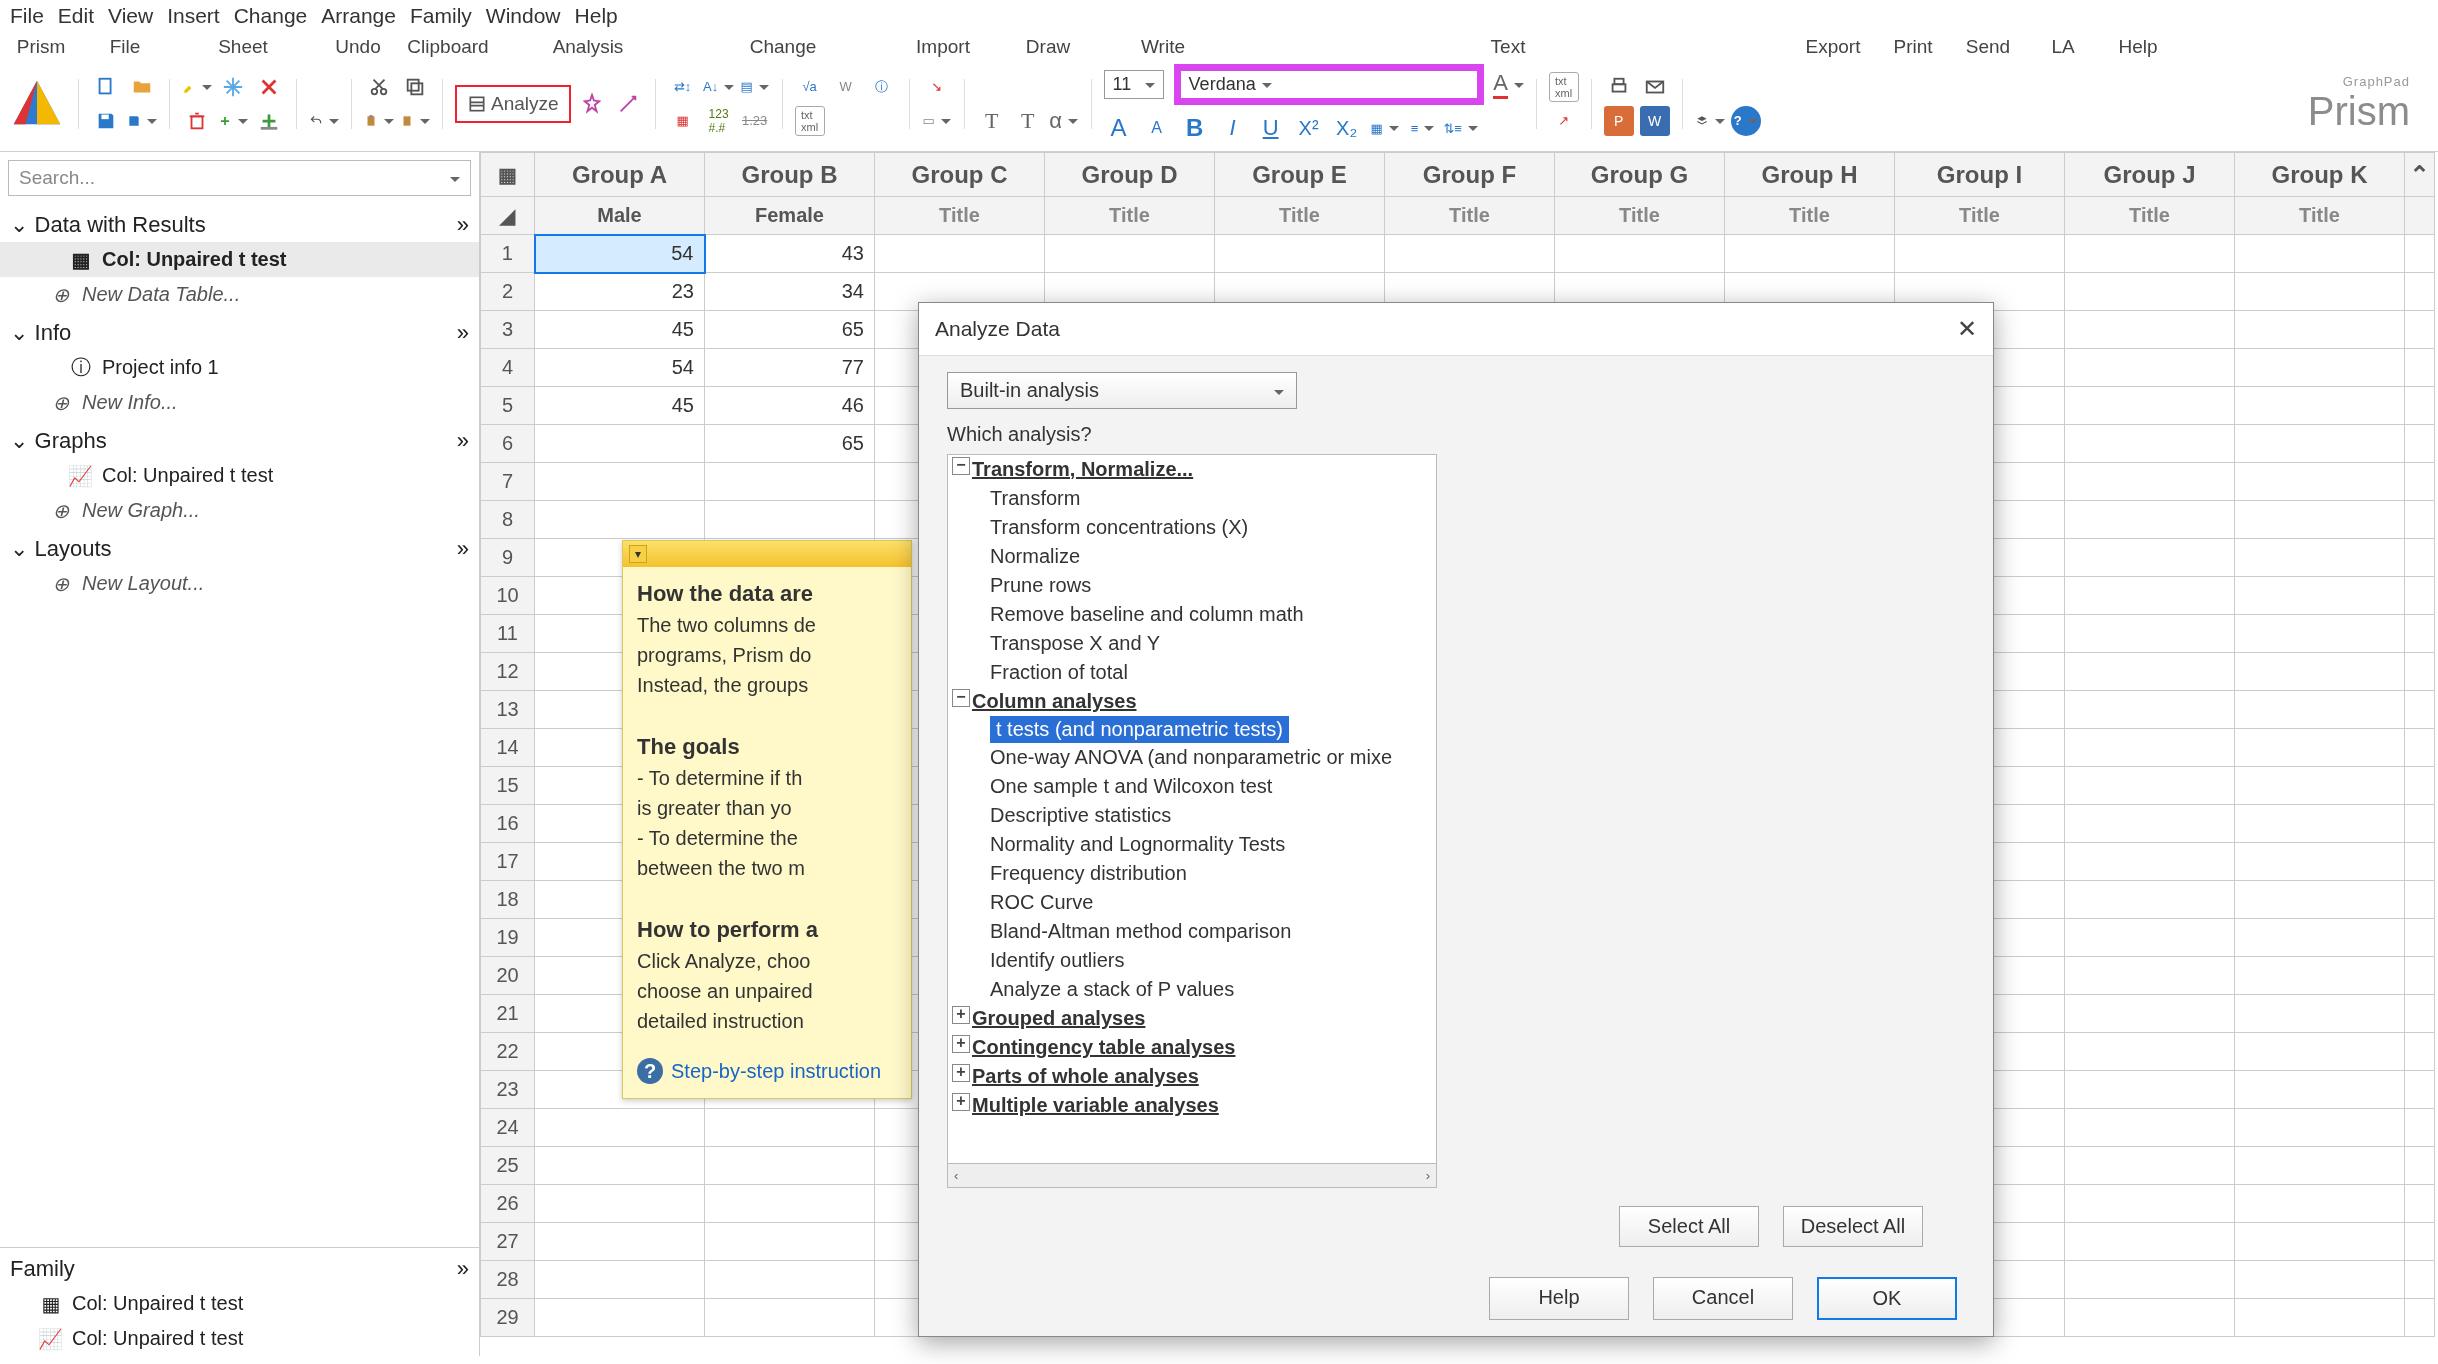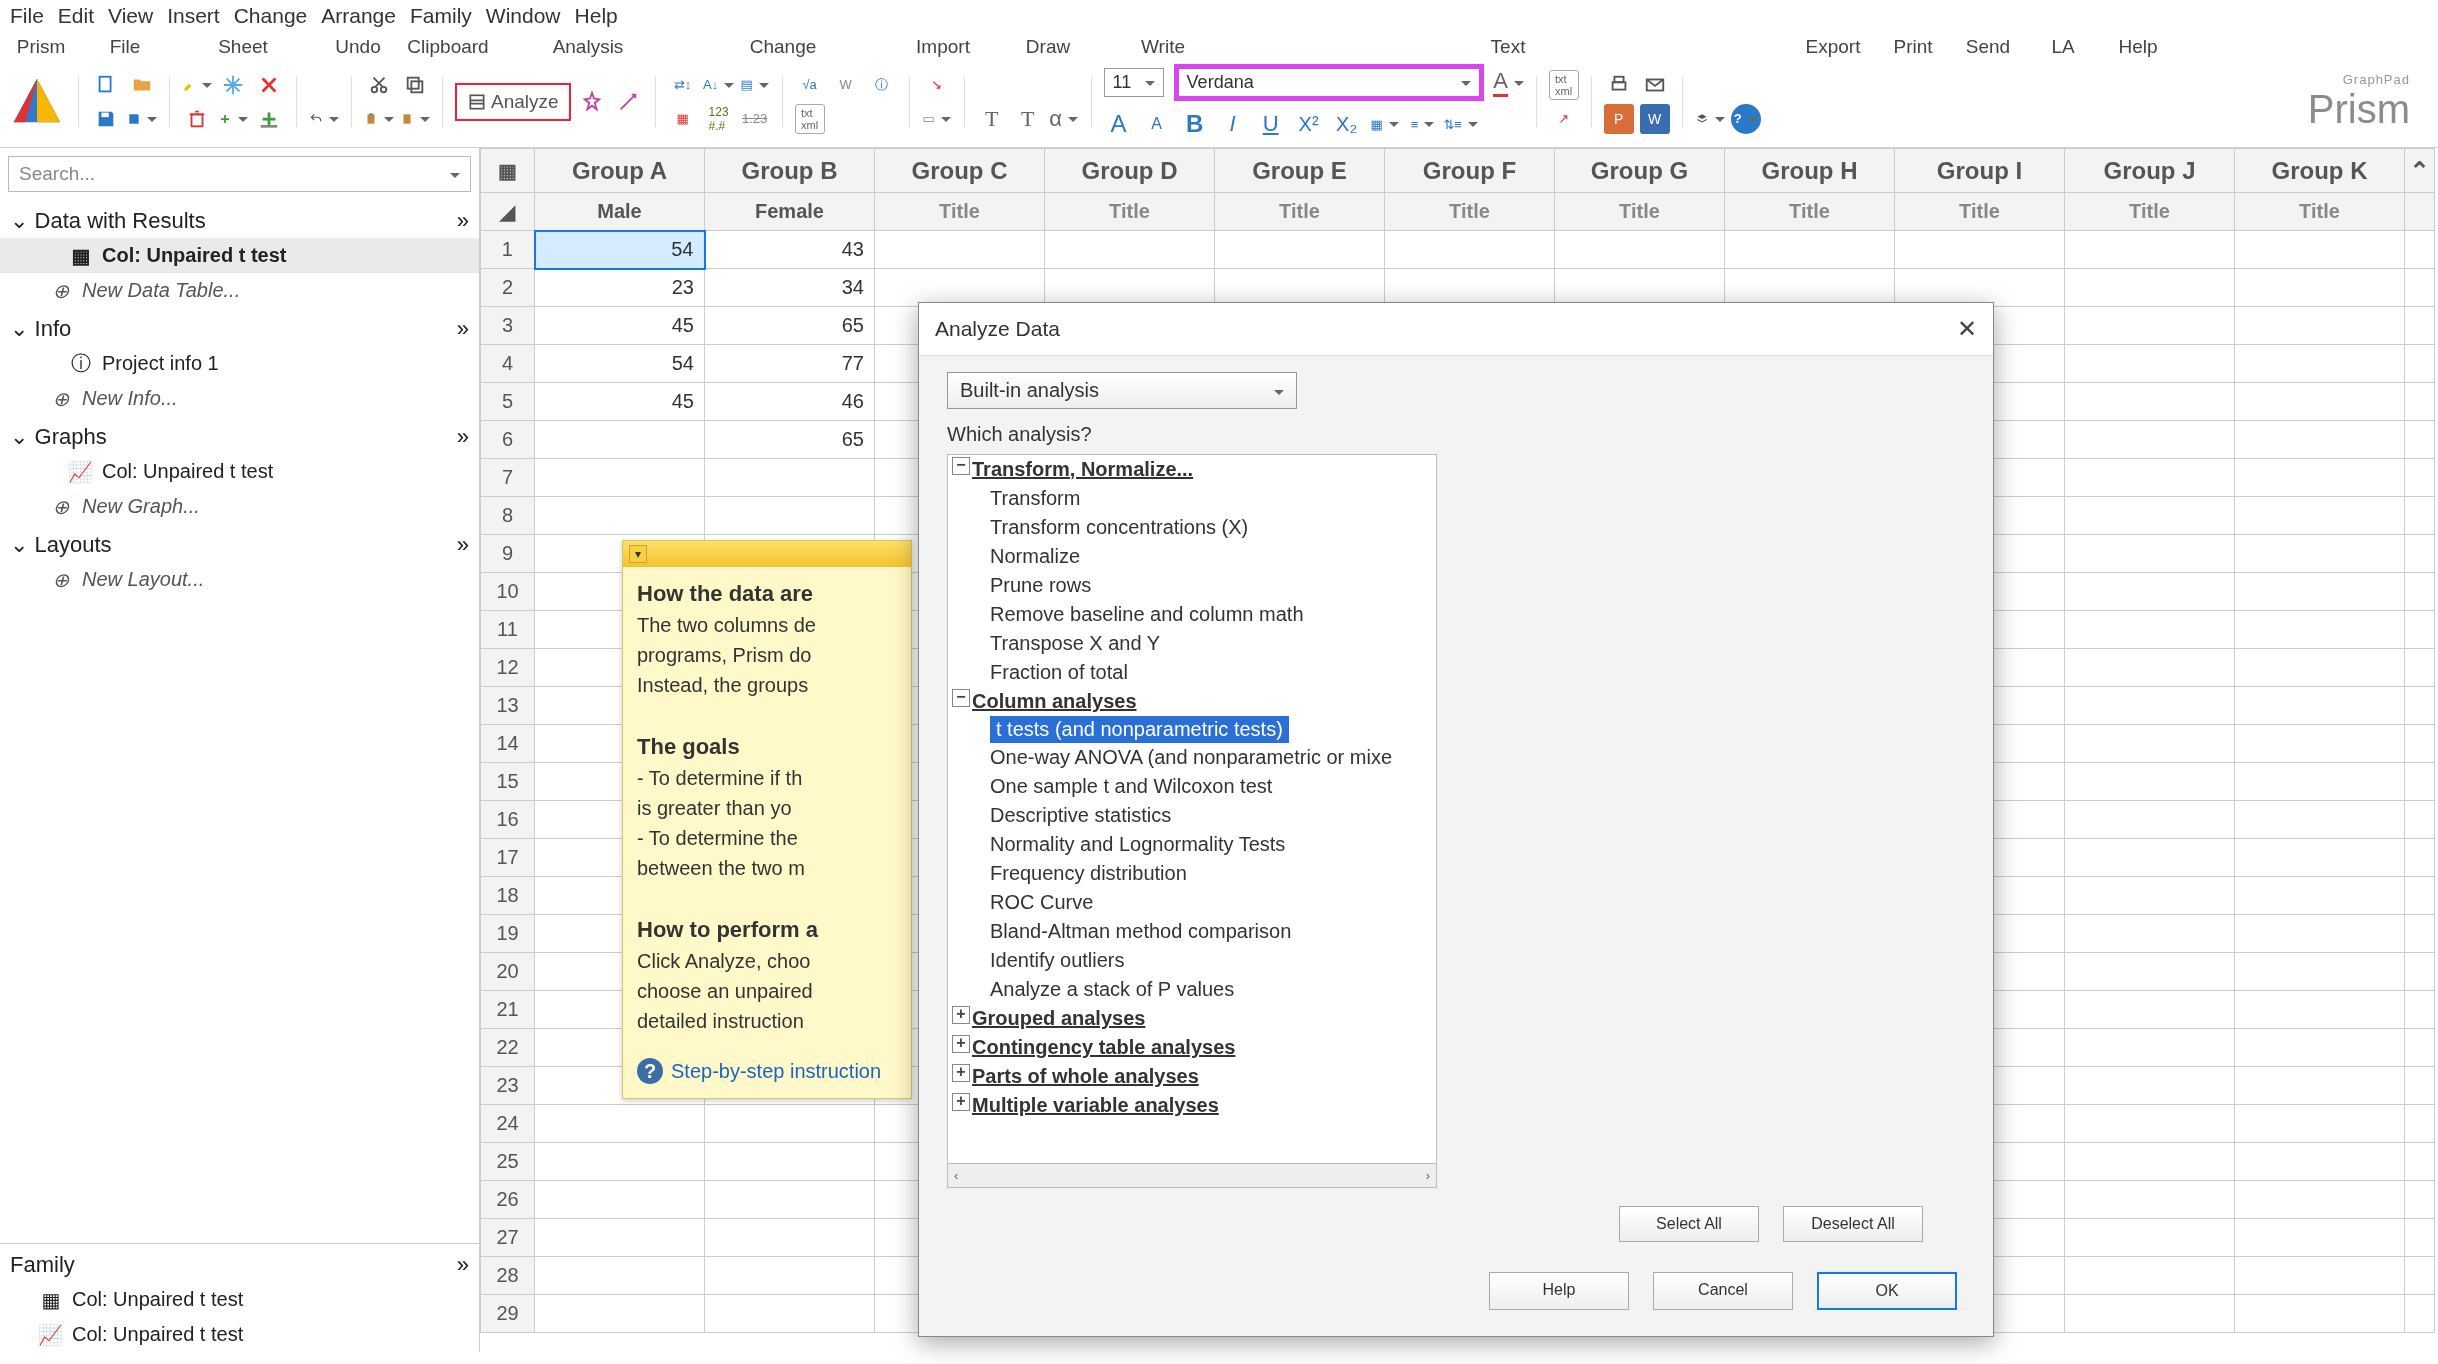--- a/index.html
+++ b/index.html
@@ -11,21 +11,21 @@
 .ribbon-labels { display:flex; font-size:19px; color:#444; padding:4px 0 2px 0; }
 .ribbon-labels div { text-align:center; }
 
 .toolbar { display:flex; align-items:center; padding:4px 8px 8px 8px; gap:6px; border-bottom:1px solid #d0d0d0;}
 .tool-ic { width:30px; height:30px; display:flex; align-items:center; justify-content:center; color:#666; border-radius:3px;}
 .tool-ic svg { width:22px; height:22px; }
 .prism-logo { width:58px; height:58px; }
 .sep { width:1px; height:50px; background:#ddd; margin:0 6px;}
 .analyze-btn { border:2px solid #e23; display:flex; align-items:center; gap:4px; padding:6px 10px; font-size:19px; color:#555;}
 .font-size-box { border:1px solid #999; padding:3px 8px; font-size:18px; width:60px; display:flex; justify-content:space-between; align-items:center;}
-.font-name-box { border:5px solid #d946ef; padding:3px 8px; font-size:18px; width:310px; display:flex; justify-content:space-between; align-items:center;}
+.font-name-box { border:7px solid #d946ef; padding:3px 8px; font-size:18px; width:310px; display:flex; align-items:center;}
 .logo-text { margin-left:auto; margin-right:20px; font-size:40px; color:#8c8c8c; font-weight:300; font-family:Arial; display:flex; flex-direction:column; align-items:flex-end;}
 .logo-text small { font-size:13px; color:#999; letter-spacing:1px;}
 
 .main { display:flex; height:calc(100% - 160px);}
 .sidebar { width:480px; border-right:1px solid #ccc; display:flex; flex-direction:column;}
 .search-box { margin:8px; border:1px solid #bbb; padding:6px 10px; font-size:19px; color:#888; display:flex; justify-content:space-between; align-items:center;}
 .nav-section { padding:8px 10px 4px 10px; font-size:22px; color:#222; display:flex; align-items:center; justify-content:space-between;}
 .nav-item { padding:6px 10px 6px 70px; font-size:20px; display:flex; align-items:center; gap:10px; color:#222;}
 .nav-item.sel { background:#eaeaea; font-weight:600;}
 .nav-item .icon { width:22px; height:22px; display:inline-flex; align-items:center; justify-content:center;}
@@ -66,21 +66,21 @@
 .analysis-list .leaf.sel { background:#2a6fd6; color:#fff; display:inline-block; margin-left:42px; padding:2px 6px;}
 .analysis-list::-webkit-scrollbar { width:22px;}
 .analysis-list::-webkit-scrollbar-thumb { background:#c9c9c9;}
 .analysis-list::-webkit-scrollbar-track { background:#eee;}
 .analysis-hscroll { height:24px; background:#eee; border:1px solid #bbb; border-top:none; width:490px; display:flex; justify-content:space-between; align-items:center; padding:0 6px; color:#666;}
 .datasets-box { border:1px solid #bbb; background:#fff; width:460px; height:710px; padding:8px 12px; font-size:20px;}
 .datasets-box label { display:flex; align-items:center; gap:8px; margin-bottom:4px;}
 .datasets-box input { width:18px; height:18px;}
 .dlg-btns-row1 { display:flex; gap:24px; margin-top:18px; justify-content:flex-end; width:976px;}
 .dlg-btns-row2 { display:flex; gap:24px; margin-top:30px; justify-content:flex-end; width:1010px;}
-.dlg-btn { border:1px solid #aaa; background:linear-gradient(#fff,#eee); padding:8px 0; width:140px; text-align:center; font-size:16px;}
+.dlg-btn { border:1px solid #aaa; background:linear-gradient(#fff,#eee); padding:8px 0; width:140px; text-align:center; font-size:20px;}
 .dlg-btn.primary { border:2px solid #1279e7;}
 
 .chev-dn::after{content:"";display:inline-block;border:5px solid transparent;border-top-color:#666;margin-left:6px;transform:translateY(3px);}
 </style>
 </head>
 <body>
 
 <div class="menu-bar">
   <span>File</span>
   <span>Edit</span>

